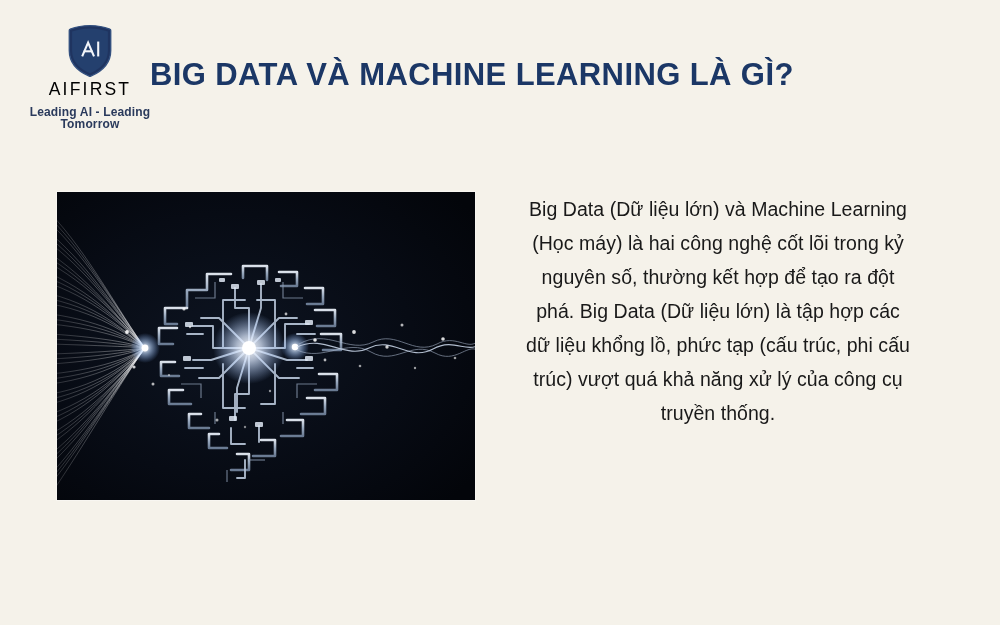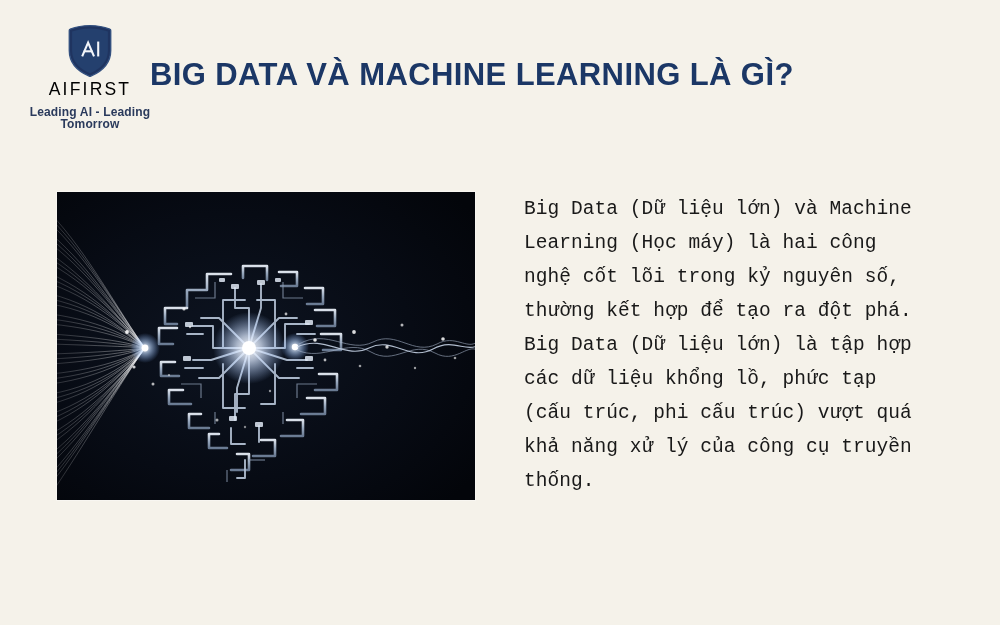--- a/index.html
+++ b/index.html
@@ -100,22 +100,22 @@
   }
 
   .paragraph {
     position: absolute;
     left: 524px;
     top: 192px;
     width: 388px;
     font-size: 19.5px;
     line-height: 34px;
     color: #191919;
-    font-family: Liberation Mono, monospace;
-    text-align: left;
+    font-family: Liberation Sans, sans-serif;
+    text-align: center;
     letter-spacing: 0.05px;
   }
 </style>
 </head>
 <body>
 
 <div class="slide">
 
   <div class="header">
 

